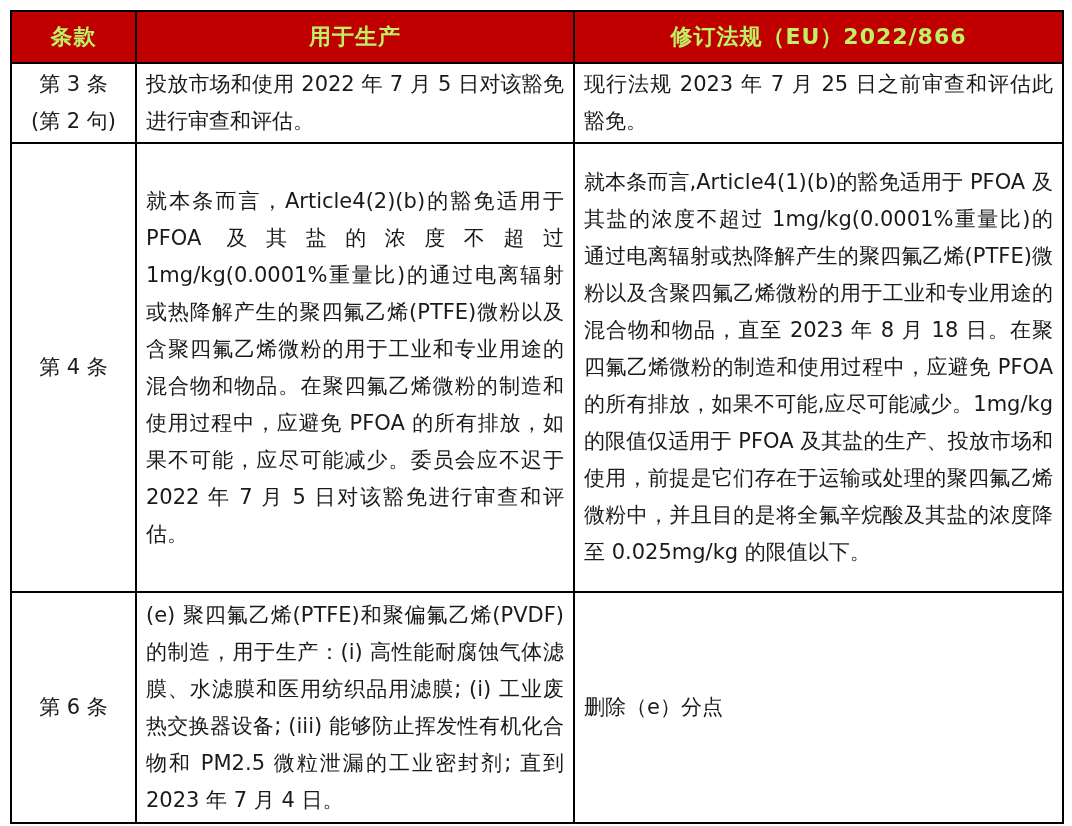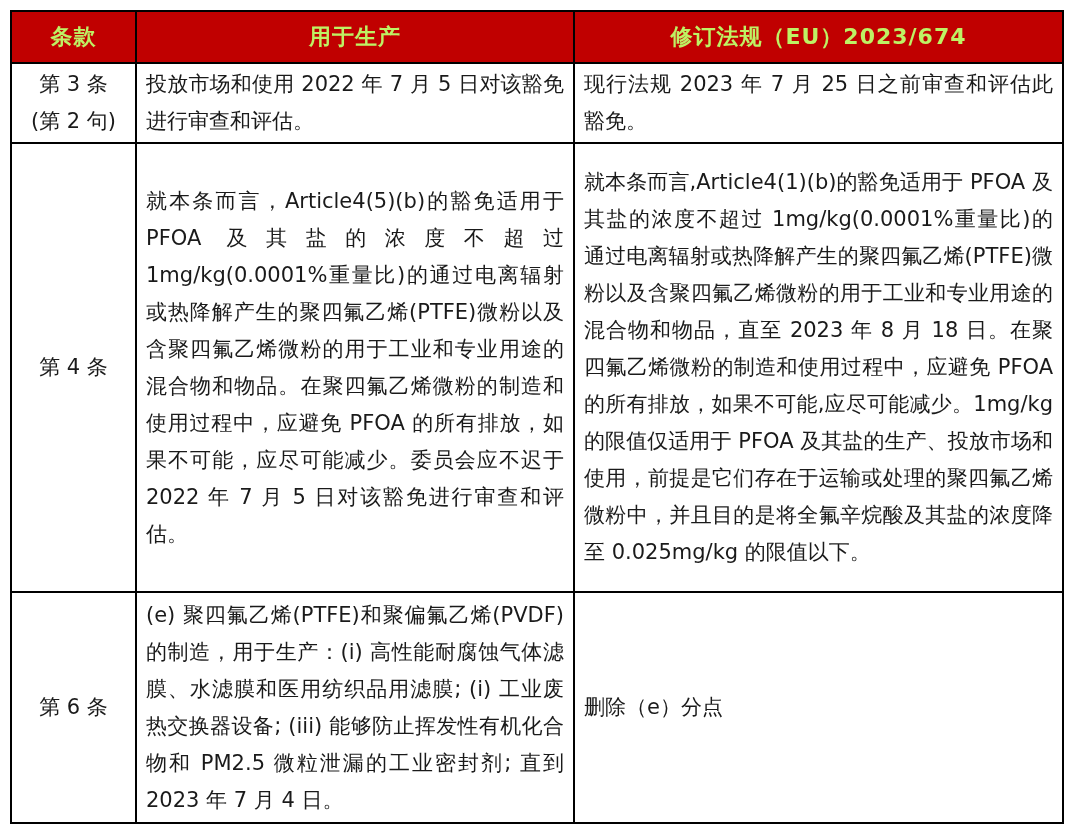--- a/index.html
+++ b/index.html
@@ -61,33 +61,33 @@
 <table class="reg-table">
   <colgroup>
     <col style="width:125px">
     <col style="width:438px">
     <col style="width:489px">
   </colgroup>
   <thead>
     <tr>
       <th>条款</th>
       <th>用于生产</th>
-      <th>修订法规（EU）2023/674</th>
+      <th>修订法规（EU）2022/866</th>
     </tr>
   </thead>
   <tbody>
     <tr class="row-1">
       <td class="article-cell">第 3 条
 (第 2 句)</td>
       <td class="body-cell"><span>投放市场和使用 </span><span class="seg-bold">2022 年 7 月 5 日</span><span>对该豁免进行审查和评估。</span></td>
       <td class="body-cell"><span>现行法规 </span><span class="seg-bold">2023 年 7 月 25 日</span><span>之前审查和评估此豁免。</span></td>
     </tr>
     <tr class="row-2">
       <td class="article-cell">第 4 条</td>
-      <td class="body-cell"><span>就本条而言，Article4(5)(b)的豁免适用于 PFOA 及其盐的浓度不超过 1mg/kg(0.0001%重量比)的通过电离辐射或热降解产生的聚四氟乙烯(PTFE)微粉以及含聚四氟乙烯微粉的用于工业和专业用途的混合物和物品。在聚四氟乙烯微粉的制造和使用过程中，应避免 PFOA 的所有排放，如果不可能，应尽可能减少。</span><span class="seg-bold">委员会应不迟于 2022 年 7 月 5 日对该豁免进行审查和评估。</span></td>
+      <td class="body-cell"><span>就本条而言，Article4(2)(b)的豁免适用于 PFOA 及其盐的浓度不超过 1mg/kg(0.0001%重量比)的通过电离辐射或热降解产生的聚四氟乙烯(PTFE)微粉以及含聚四氟乙烯微粉的用于工业和专业用途的混合物和物品。在聚四氟乙烯微粉的制造和使用过程中，应避免 PFOA 的所有排放，如果不可能，应尽可能减少。</span><span class="seg-bold">委员会应不迟于 2022 年 7 月 5 日对该豁免进行审查和评估。</span></td>
       <td class="body-cell"><span>就本条而言,Article4(1)(b)的豁免适用于 PFOA 及其盐的浓度不超过 1mg/kg(0.0001%重量比)的通过电离辐射或热降解产生的聚四氟乙烯(PTFE)微粉以及含聚四氟乙烯微粉的用于工业和专业用途的混合物和物品，直至 </span><span class="seg-bold">2023 年 8 月 18 日</span><span>。在聚四氟乙烯微粉的制造和使用过程中，应避免 PFOA 的所有排放，如果不可能,应尽可能减少。</span><span class="seg-bold">1mg/kg 的限值仅适用于 PFOA 及其盐的生产、投放市场和使用，前提是它们存在于运输或处理的聚四氟乙烯微粉中，并且目的是将全氟辛烷酸及其盐的浓度降至 0.025mg/kg 的限值以下。</span></td>
     </tr>
     <tr class="row-3">
       <td class="article-cell">第 6 条</td>
       <td class="body-cell"><span>(e) 聚四氟乙烯(PTFE)和聚偏氟乙烯(PVDF)的制造，用于生产：(i) 高性能耐腐蚀气体滤膜、水滤膜和医用纺织品用滤膜; (i) 工业废热交换器设备; (iii) 能够防止挥发性有机化合物和 PM2.5 微粒泄漏的工业密封剂; 直到 2023 年 7 月 4 日。</span></td>
       <td class="body-cell"><span class="seg-bold">删除（e）分点</span></td>
     </tr>
   </tbody>
 </table>
 

